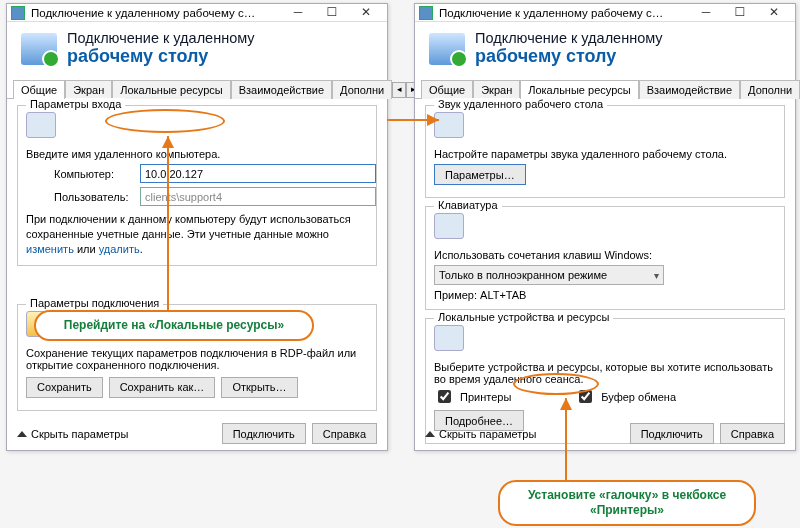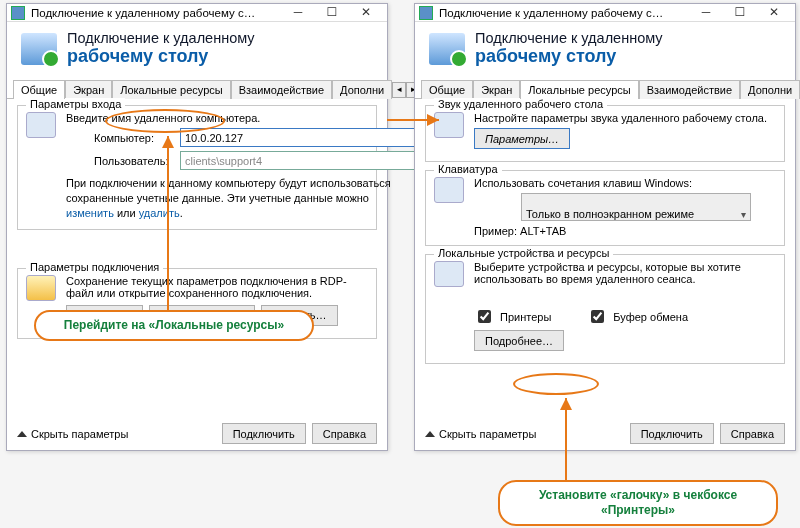--- a/index.html
+++ b/index.html
@@ -80,40 +80,40 @@
   }
   .link { color:#0a5da8; }
   .footer {
     position:absolute; bottom:6px; left:0; right:0;
     display:flex; align-items:center; padding: 0 10px; gap:6px;
   }
   .footer .spacer{flex:1;}
   .hint { display:flex; align-items:center; gap:4px;}
   .chev { width:0;height:0; border-left:5px solid transparent;border-right:5px solid transparent;border-bottom:6px solid #333;}
   .combo {
-    border:1px solid #adadad; height:28px; background:#eee; width:230px;
-    display:flex; align-items:flex-end; padding:0 4px; justify-content:space-between;margin-left:47px;
+    border:1px solid #adadad; height:20px; background:#eee; width:230px;
+    display:flex; align-items:center; padding:0 4px; justify-content:space-between;
   }
   .combo::after{content:"▾"; font-size:10px; color:#555;}
   .cbx { display:flex; align-items:center; gap:6px;}
   .cbx input{ width:13px; height:13px; accent-color:#333;}
   .device-icon, .kb-icon, .sound-icon, .pc-icon, .folder-icon{
     width:30px; height:26px; flex:none; background:#dde8f5; border:1px solid #aac; border-radius:3px;
   }
   .folder-icon{ background:linear-gradient(#fff2b8,#f4c048);}
-  .withicon { display:flex; gap:10px; align-items:flex-start;}
+  .withicon { display:flex; gap:10px; align-items:flex-start;flex-direction:column;}
   .withicon .body{flex:1;}
   
   .callout {
     position:absolute; border:2px solid #e77817; border-radius:18px;
     color:#15803d; background:#fff; padding: 6px 14px; font-size:12px;
     font-weight:600; text-align:center; line-height:1.25;
   }
   .callout.c1{ left:34px; top:310px; width:280px;}
-  .callout.c2{ left:498px; top:480px; width:280px;}
+  .callout.c2{ left:498px; top:480px; width:258px;}
   .arrow-svg{ position:absolute; pointer-events:none;}
   
   .ellipse {
     position:absolute; border:2px solid #e77817; border-radius:50%;
   }
   .ellipse.e1{ left:105px; top:109px; width:120px; height:24px;}
   .ellipse.e2{ left:513px; top:373px; width:86px; height:22px;}
 </style>
 </head>
 <body>
@@ -219,21 +219,21 @@
 
   </div>
   <div class="page">
     <div class="group">
       <div class="group-title">Звук удаленного рабочего стола</div>
       <div class="withicon">
         <div class="sound-icon"></div>
         <div class="body">
           <div>Настройте параметры звука удаленного рабочему стола.</div>
           <div class="row">
-              <button class="btn" style="border-color:#3a79c4;font-style:italic;">Параметры…</button>
+              <button class="btn" style="border-color:#3a79c4;">Параметры…</button>
             </div>
         </div>
       </div>
     </div>
     <div class="group">
       <div class="group-title">Клавиатура</div>
       <div class="withicon">
         <div class="kb-icon"></div>
         <div class="body">
           <div>Использовать сочетания клавиш Windows:</div>
@@ -245,21 +245,21 @@
           <div>Пример: ALT+TAB</div>
         </div>
       </div>
     </div>
     <div class="group">
       <div class="group-title">Локальные устройства и ресурсы</div>
       <div class="withicon">
         <div class="device-icon"></div>
         <div class="body">
           <div>Выберите устройства и ресурсы, которые вы хотите использовать во время удаленного сеанса.</div>
-          <div class="row" style="gap:36px; margin-top:22px;">
+          <div class="row" style="gap:64px; margin-top:2px;">
             <label class="cbx">
               <input type="checkbox" checked="" style="">
               <span>Принтеры</span>
             </label>
             <label class="cbx">
               <input type="checkbox" checked="" style="">
               <span>Буфер обмена</span>
             </label>
           </div>
           <div class="row">

